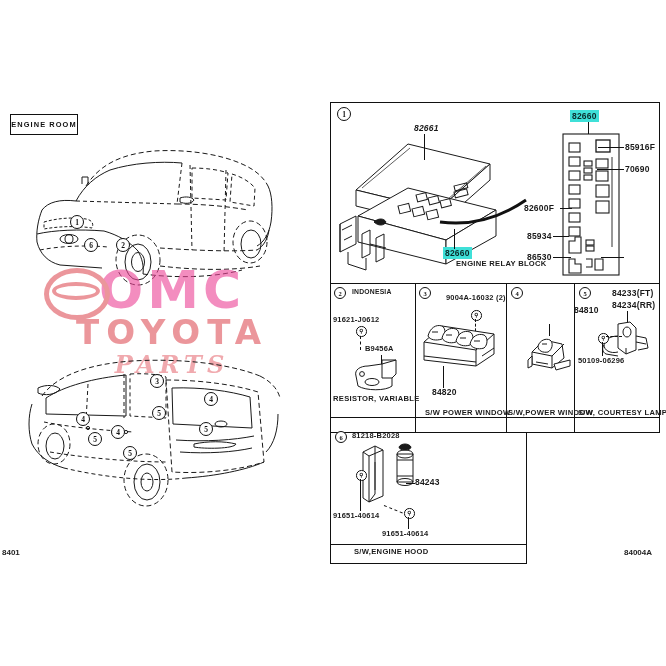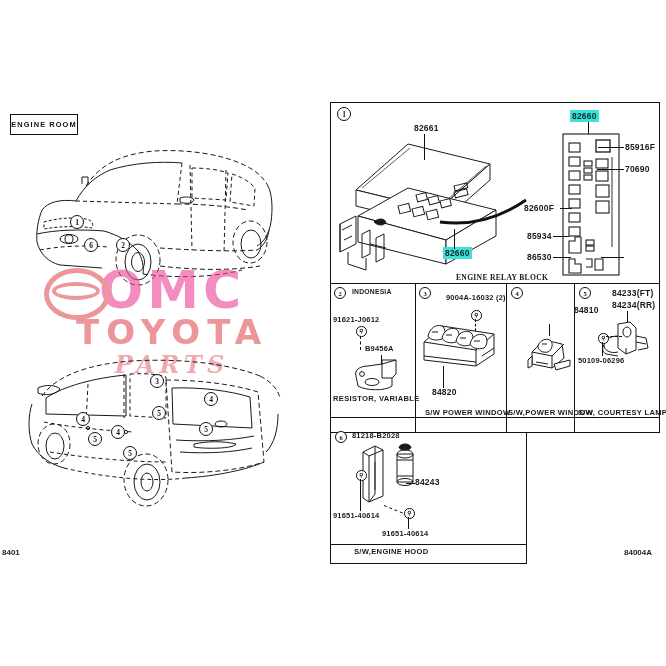--- a/index.html
+++ b/index.html
@@ -312,29 +312,29 @@
       <path d="M36,108 L44,104 L44,128 L36,132 Z"></path>
       <path d="M8,122 L8,134 L26,140 L26,128"></path>
       <path d="M30,114 L46,118"></path>
 
       <path d="M34,92 C38,88 44,88 46,92 C44,96 38,96 34,92 Z" fill="#1a1a1a"></path>
 
       <path d="M100,92 C130,96 160,88 186,70" stroke-width="3" stroke="#111"></path>
     </g>
   </svg>
 
-  <div class="lbl" style="left:414px;top:124px;">82661</div>
+  <div class="lbl" style="left:414px;top:124px;font-style:italic;">82661</div>
   <div class="leader" style="left:424px;top:134px;width:1px;height:26px;"></div>
 
   <div class="lbl" style="left:443px;top:249px;">
     <span class="hl">82660</span>
   </div>
   <div class="leader" style="left:454px;top:229px;width:1px;height:20px;"></div>
 
-  <div class="lbl cap" style="left:456px;top:274px;font-family:Liberation Serif, serif;">ENGINE RELAY BLOCK</div>
+  <div class="lbl cap" style="left:456px;top:260px;">ENGINE RELAY BLOCK</div>
 
   <svg class="abs" style="left:562px;top:133px;" width="62" height="143" viewBox="0 0 62 143">
     <g fill="none" stroke="#1a1a1a" stroke-width="1.1">
       <rect x="1" y="1" width="56" height="141"></rect>
 
       <rect x="7" y="10" width="11" height="9"></rect>
       <rect x="7" y="24" width="11" height="9"></rect>
       <rect x="7" y="38" width="11" height="9"></rect>
       <rect x="7" y="52" width="11" height="9"></rect>
       <rect x="7" y="66" width="11" height="9"></rect>

